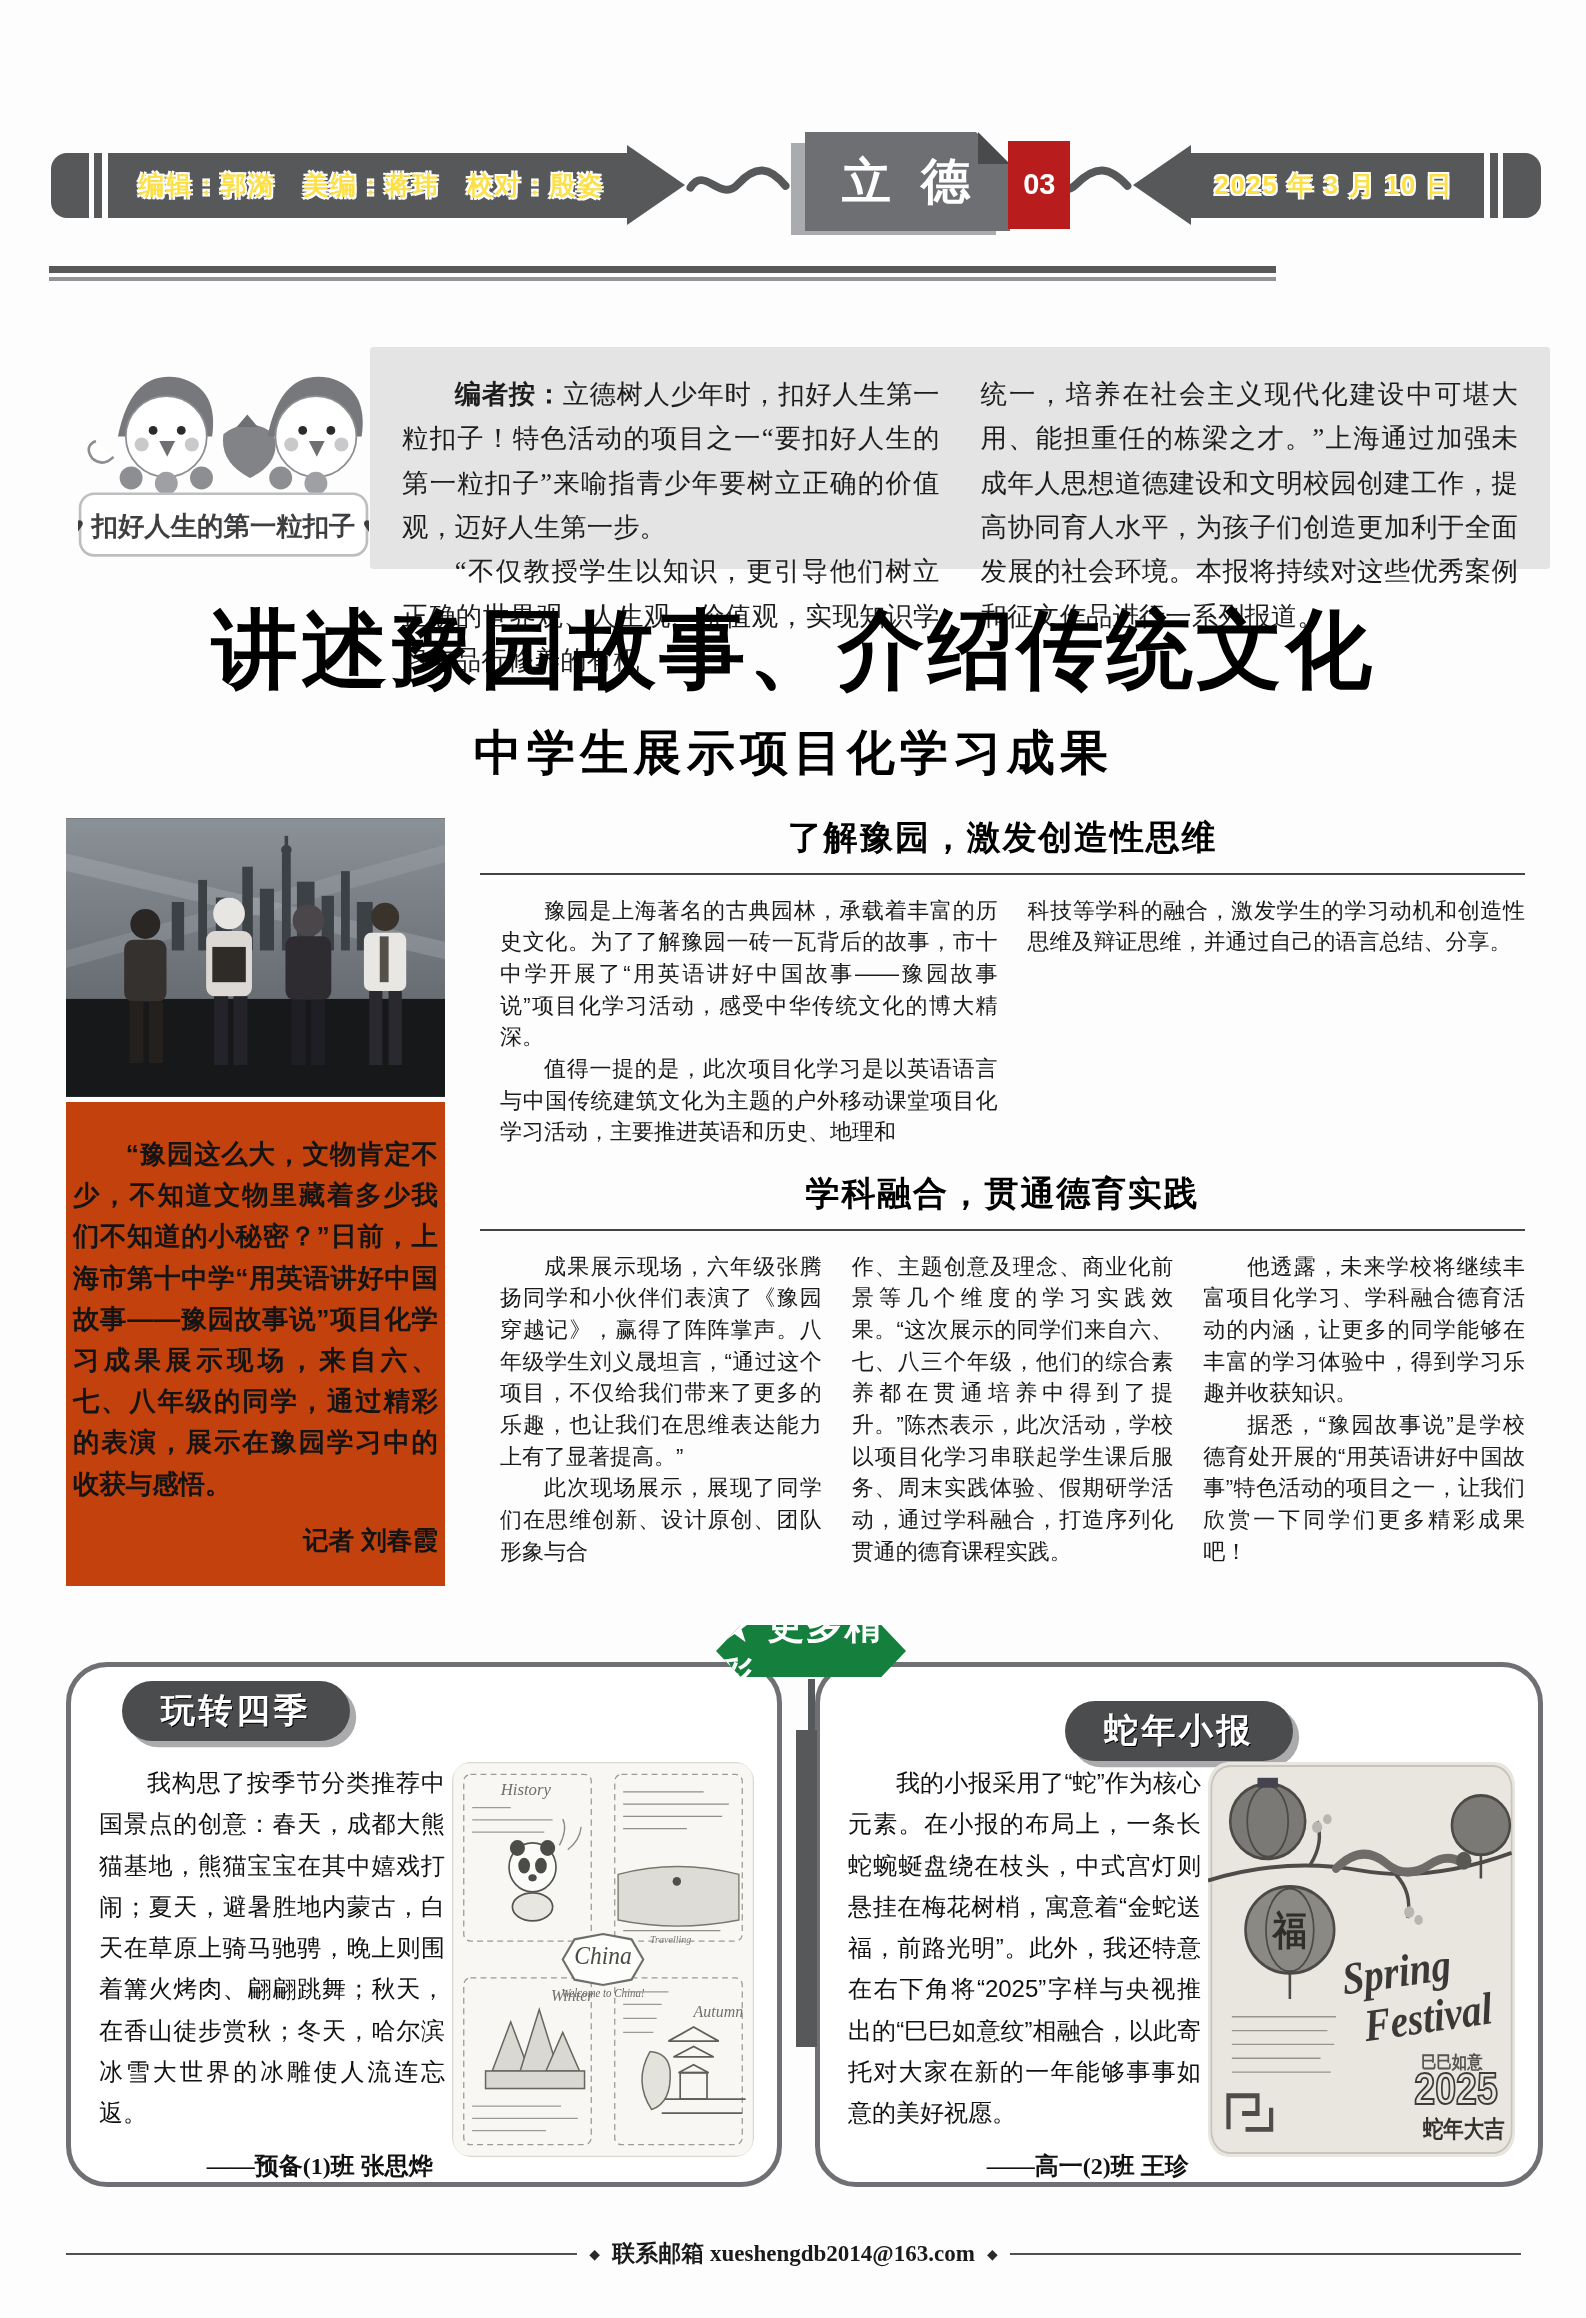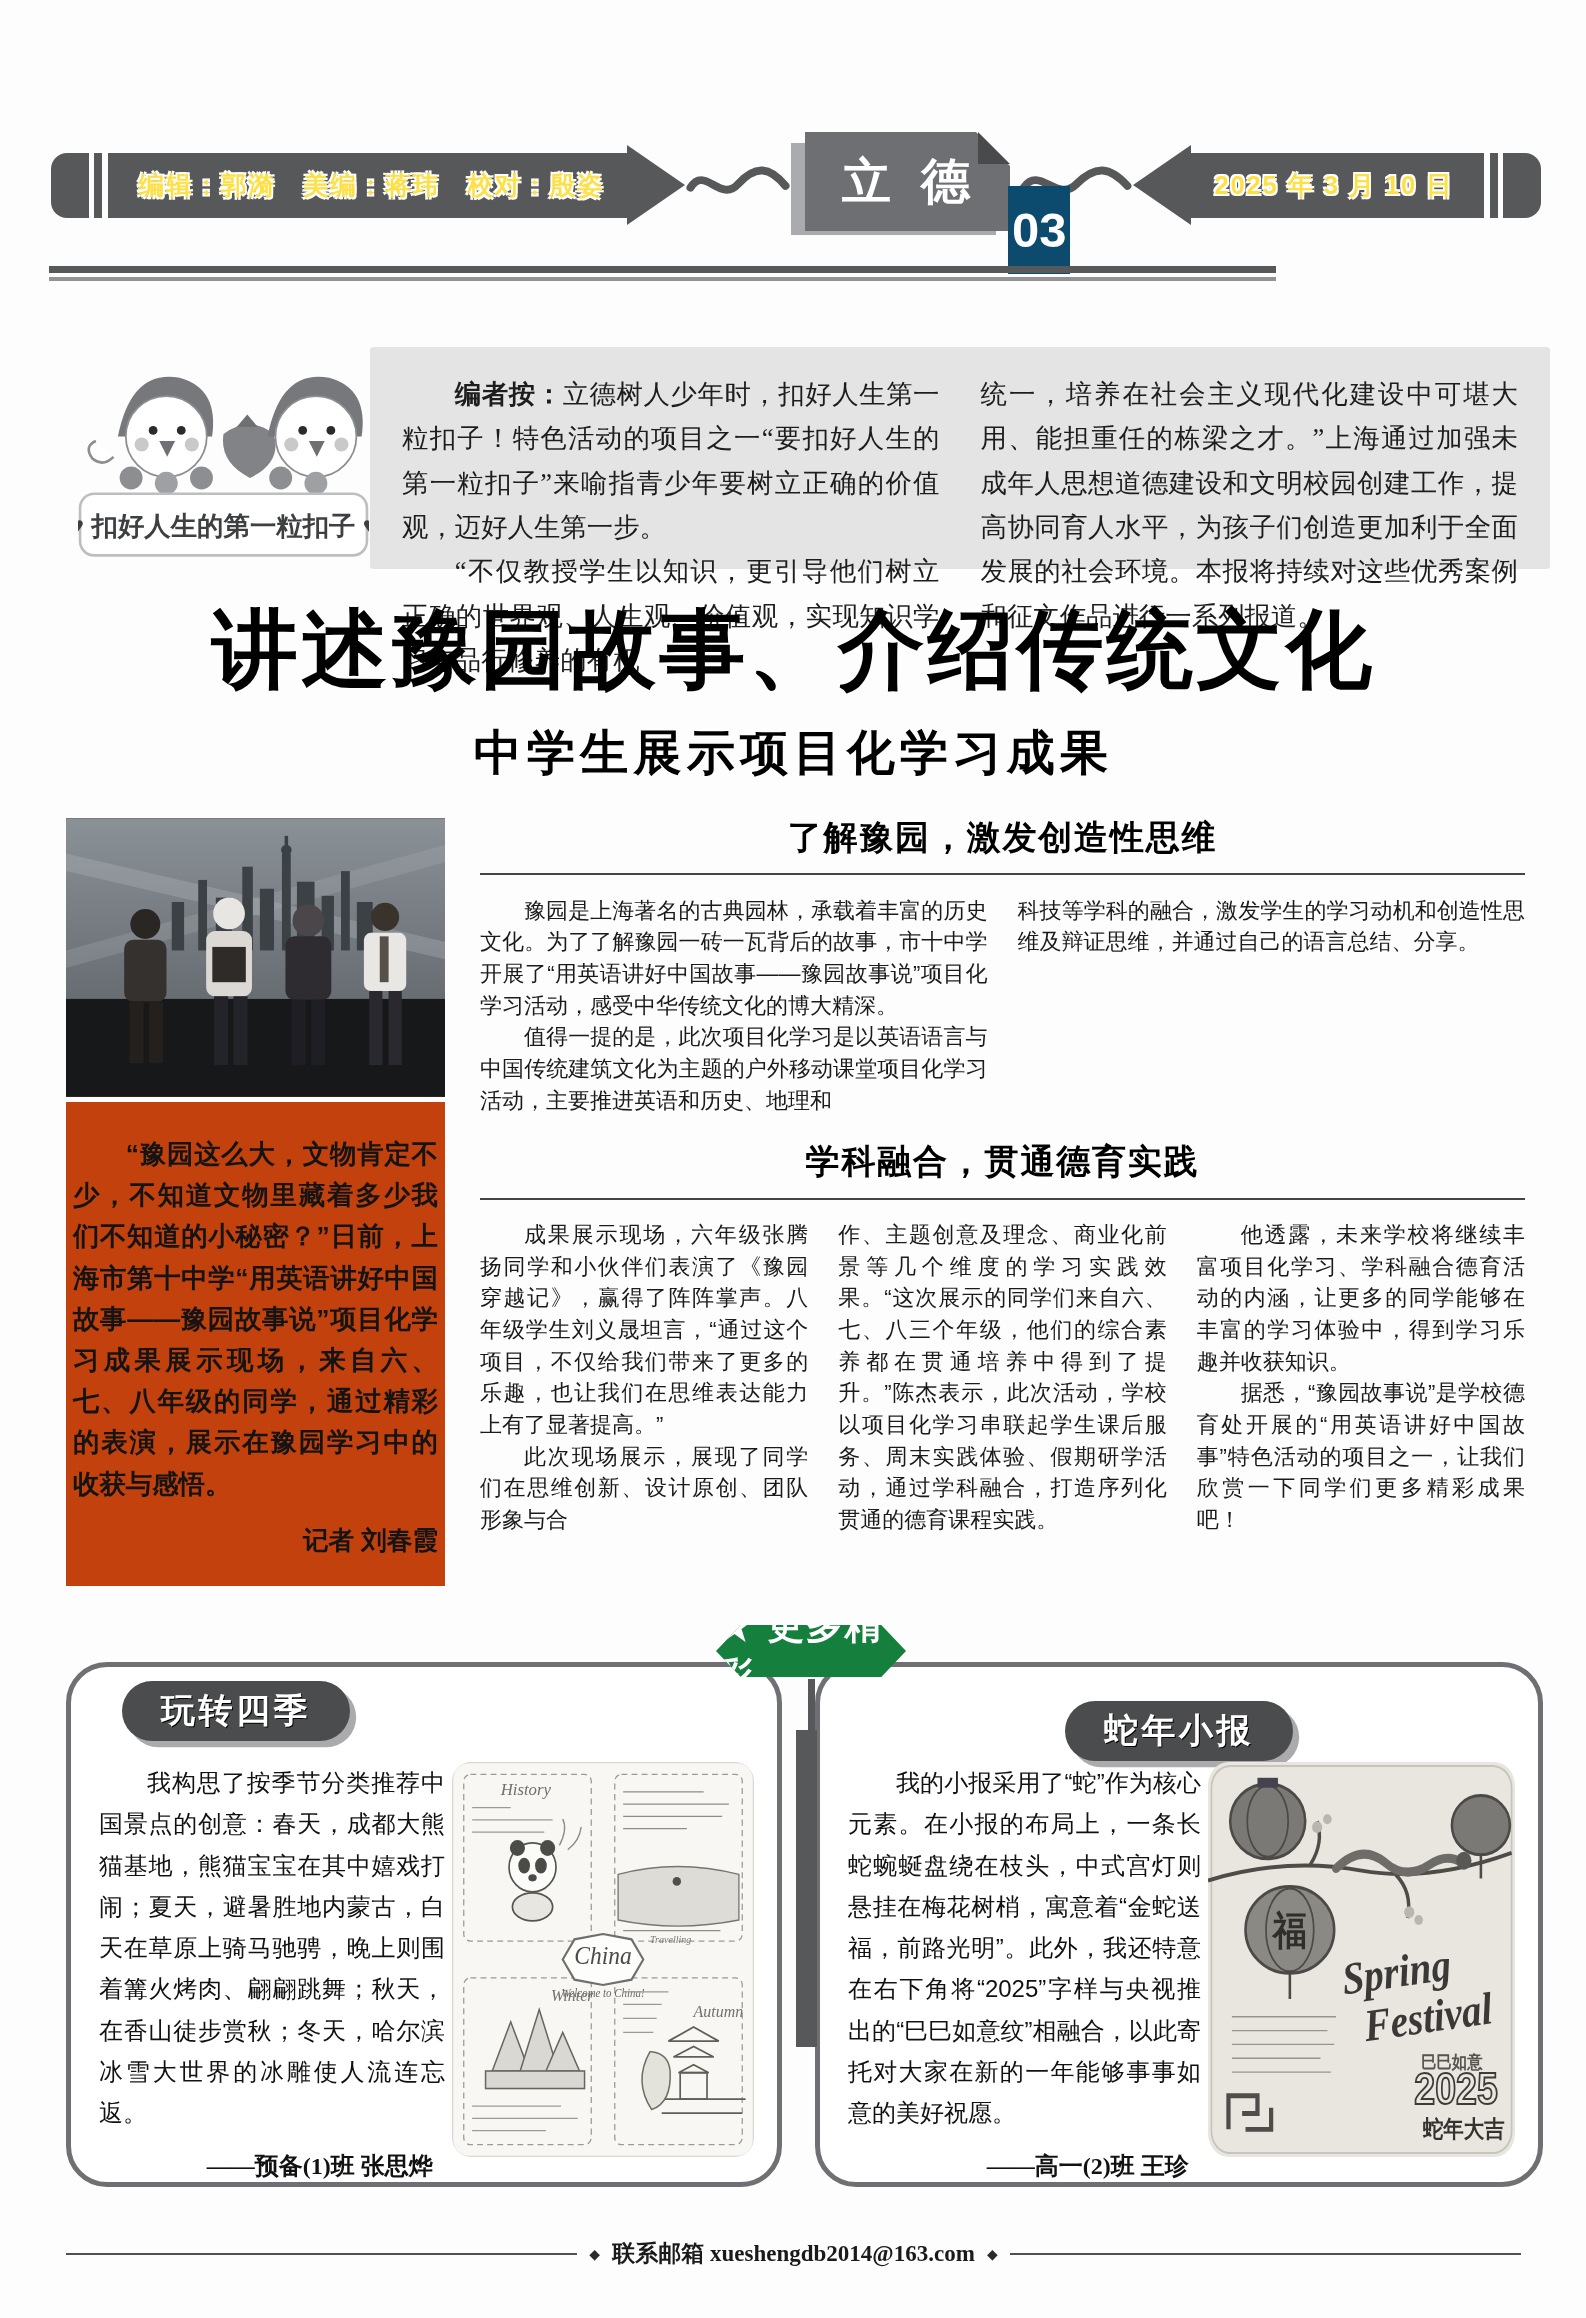--- a/index.html
+++ b/index.html
@@ -28,22 +28,22 @@
   .doc-group{position:relative;width:291px;height:106px;}
   .doc-shadow{position:absolute;left:0;top:10.6px;width:205px;height:92px;background:#a9abae;}
   .doc-main{
     position:absolute;left:14px;top:0;width:205px;height:99px;background:#6e6f72;
     display:flex;align-items:center;justify-content:center;
   }
   .doc-title{color:#fff;font-size:49px;font-weight:bold;letter-spacing:30px;padding-left:26.4px;}
   .doc-fold{position:absolute;right:0;top:0;width:0;height:0;border-top:34px solid #fdfdfd;border-left:34px solid transparent;}
   .doc-fold2{position:absolute;right:0;top:0;width:0;height:0;border-bottom:32px solid #494a4c;border-right:32px solid transparent;}
   .doc-page03{
-    position:absolute;left:217px;top:8.8px;width:62px;height:88px;background:#0c4a6e;
-    display:flex;align-items:center;justify-content:center;color:#fff;font-size:49px;font-weight:bold;margin-top:45px;
+    position:absolute;left:217px;top:8.8px;width:62px;height:88px;background:#b91c1c;
+    display:flex;align-items:center;justify-content:center;color:#fff;font-size:29px;font-weight:bold;
   }
   .squiggle{flex:0 0 auto;}
 
   
   .rule-double{left:49px;top:266px;width:1227px;}
   .rule-double .r1{height:7px;background:#57585a;}
   .rule-double .r2{height:3.5px;background:#919396;margin-top:4.4px;}
 
   
   .editor-box{
@@ -66,21 +66,21 @@
   .photo{left:66px;top:818px;width:379px;height:279px;overflow:hidden;background:#333;}
   .quote-box{
     left:66px;top:1102px;width:379px;background:#c2410c;box-sizing:border-box;
     padding:32px 7px 25px;font-size:26.4px;font-weight:bold;line-height:1.56;text-align:justify;color:#141414;
   }
   .quote-box .byline{text-align:right;margin-top:16px;font-size:25.6px;}
 
   .article{left:480px;top:815px;width:1045px;}
   .sec-head{text-align:center;font-size:34px;font-weight:900;margin:0 0 12.3px;color:#000;letter-spacing:1.8px;}
   .sec-rule{border:none;border-top:2.6px solid #434446;margin:0 0 19.4px;}
-  .cols{display:flex;gap:30px;}
+  .cols{display:flex;gap:30px;margin-left:20px;}
   .col{flex:1;font-size:22px;line-height:1.44;text-align:justify;color:#1a1a1a;}
   .col p{margin:0;}
   .sec2{margin-top:23px;}
 
   
   .more-banner{
     left:716px;top:1625px;width:190px;height:52px;background:#15803d;color:#fff;
     display:flex;align-items:center;justify-content:center;font-size:37px;font-weight:bold;letter-spacing:1.8px;
     clip-path:polygon(0 50%,13% 0,87% 0,100% 50%,87% 100%,13% 100%);z-index:3;
   }

